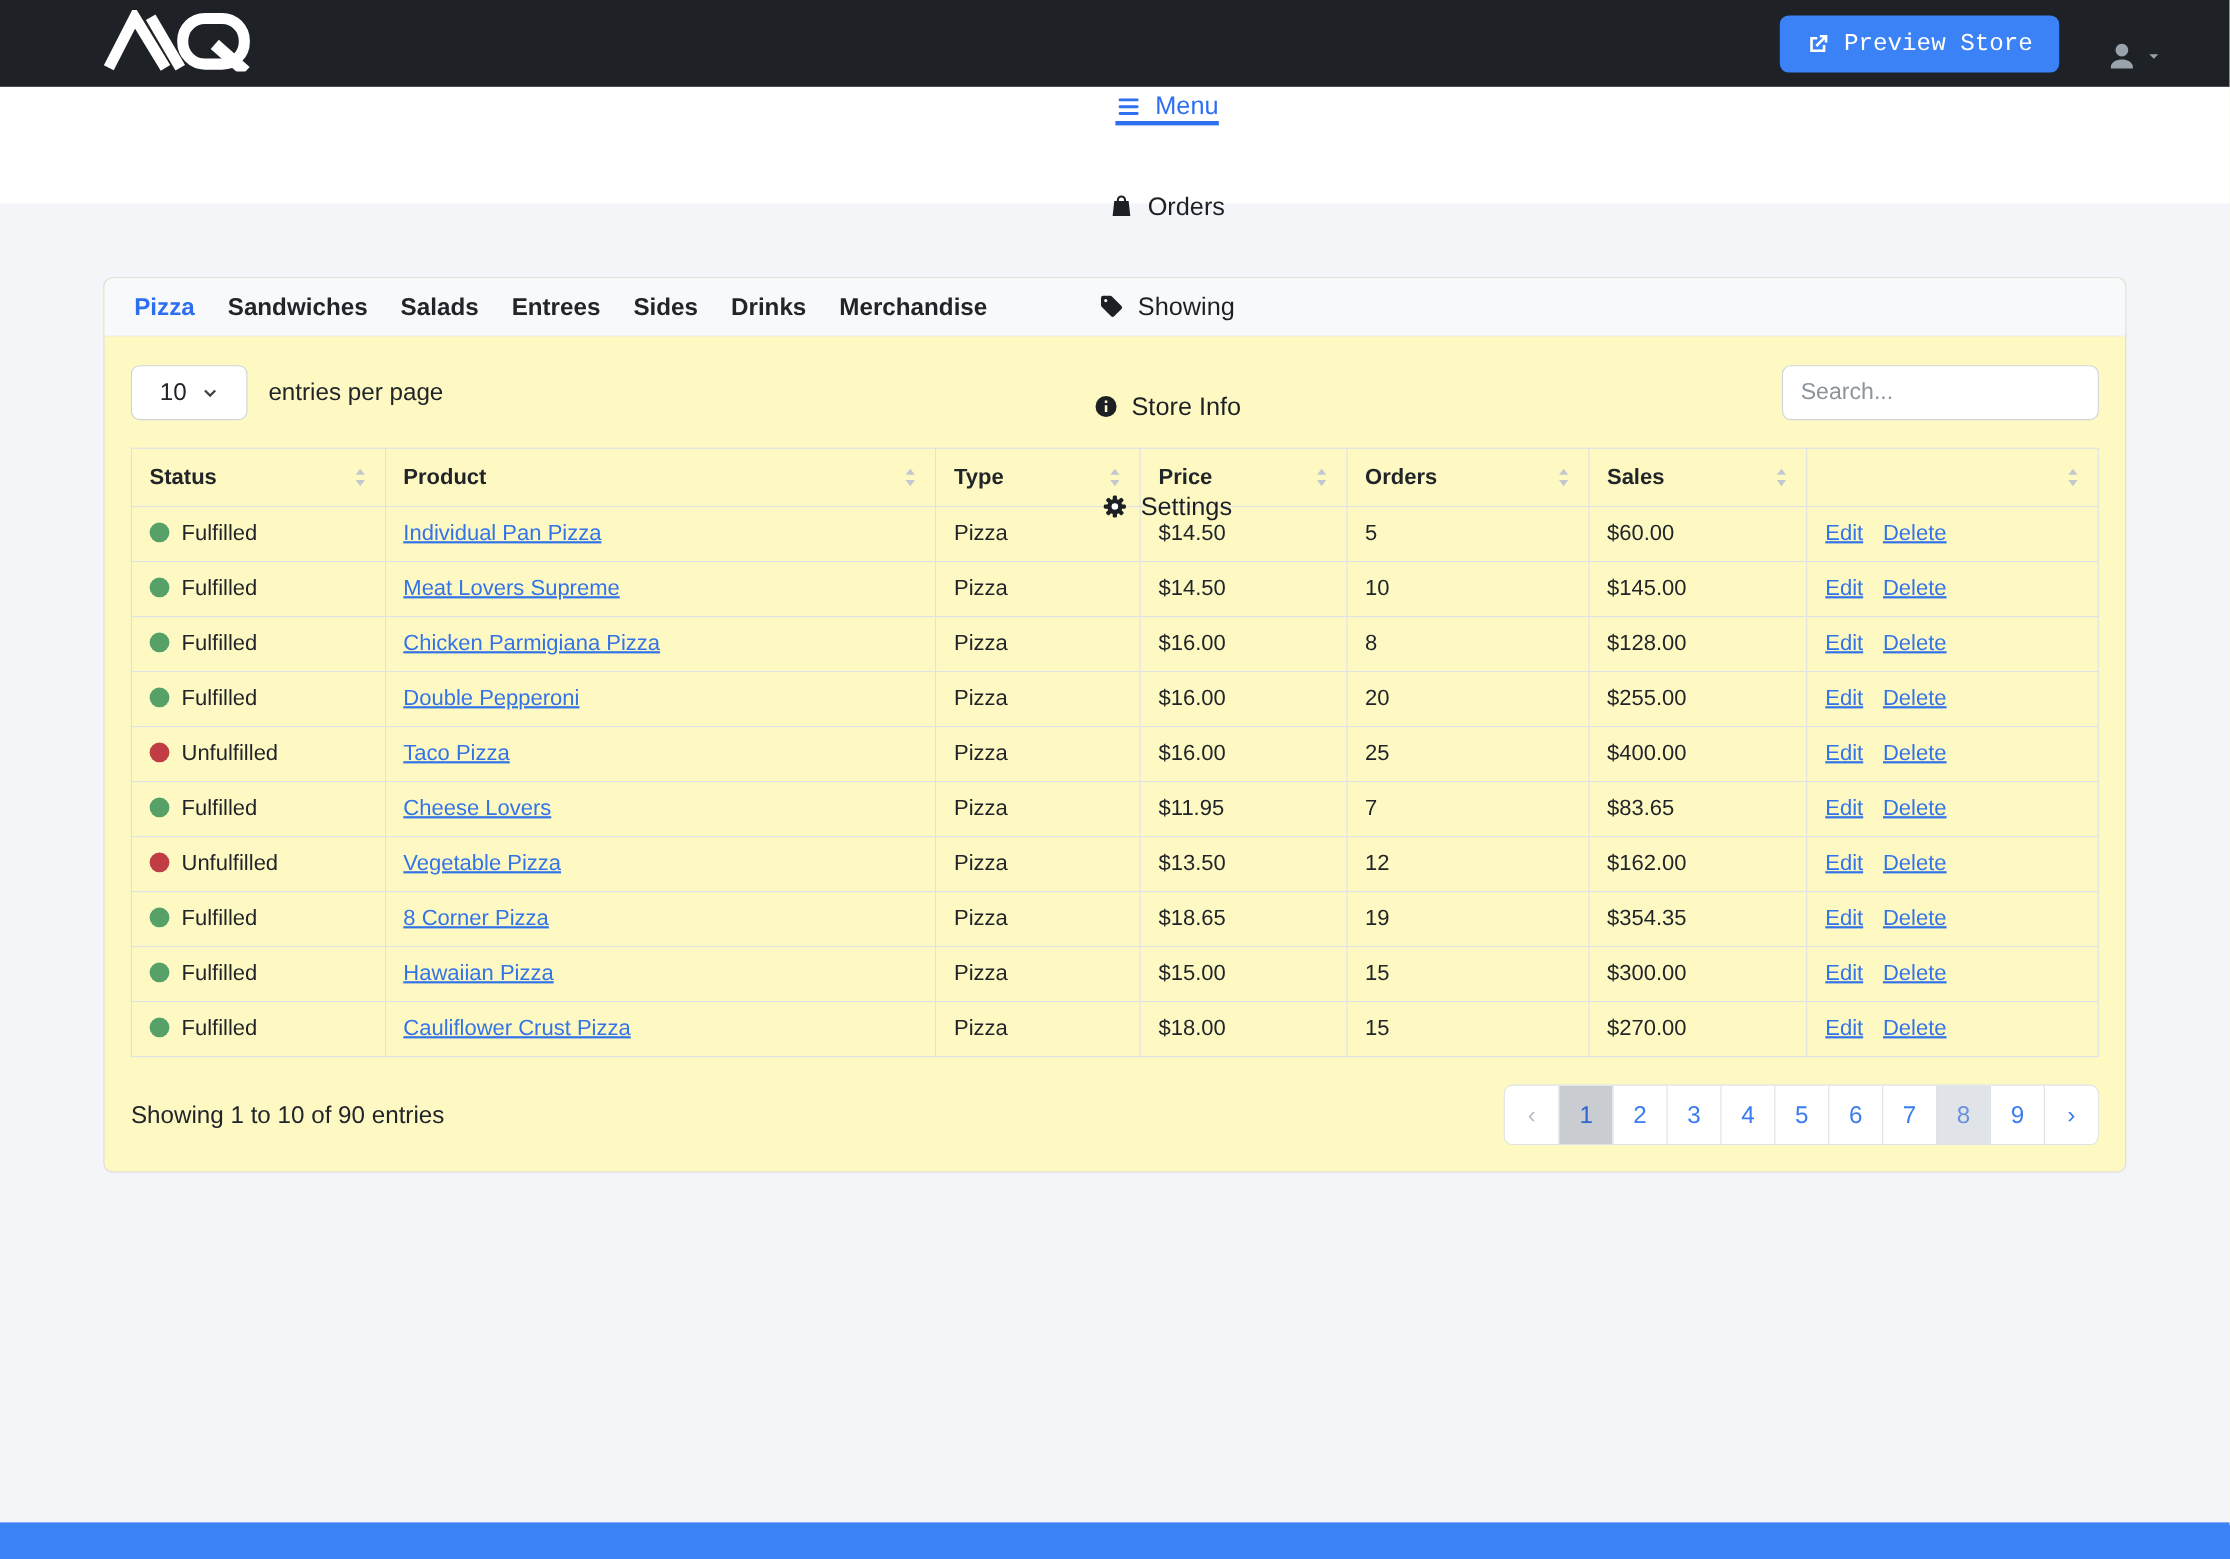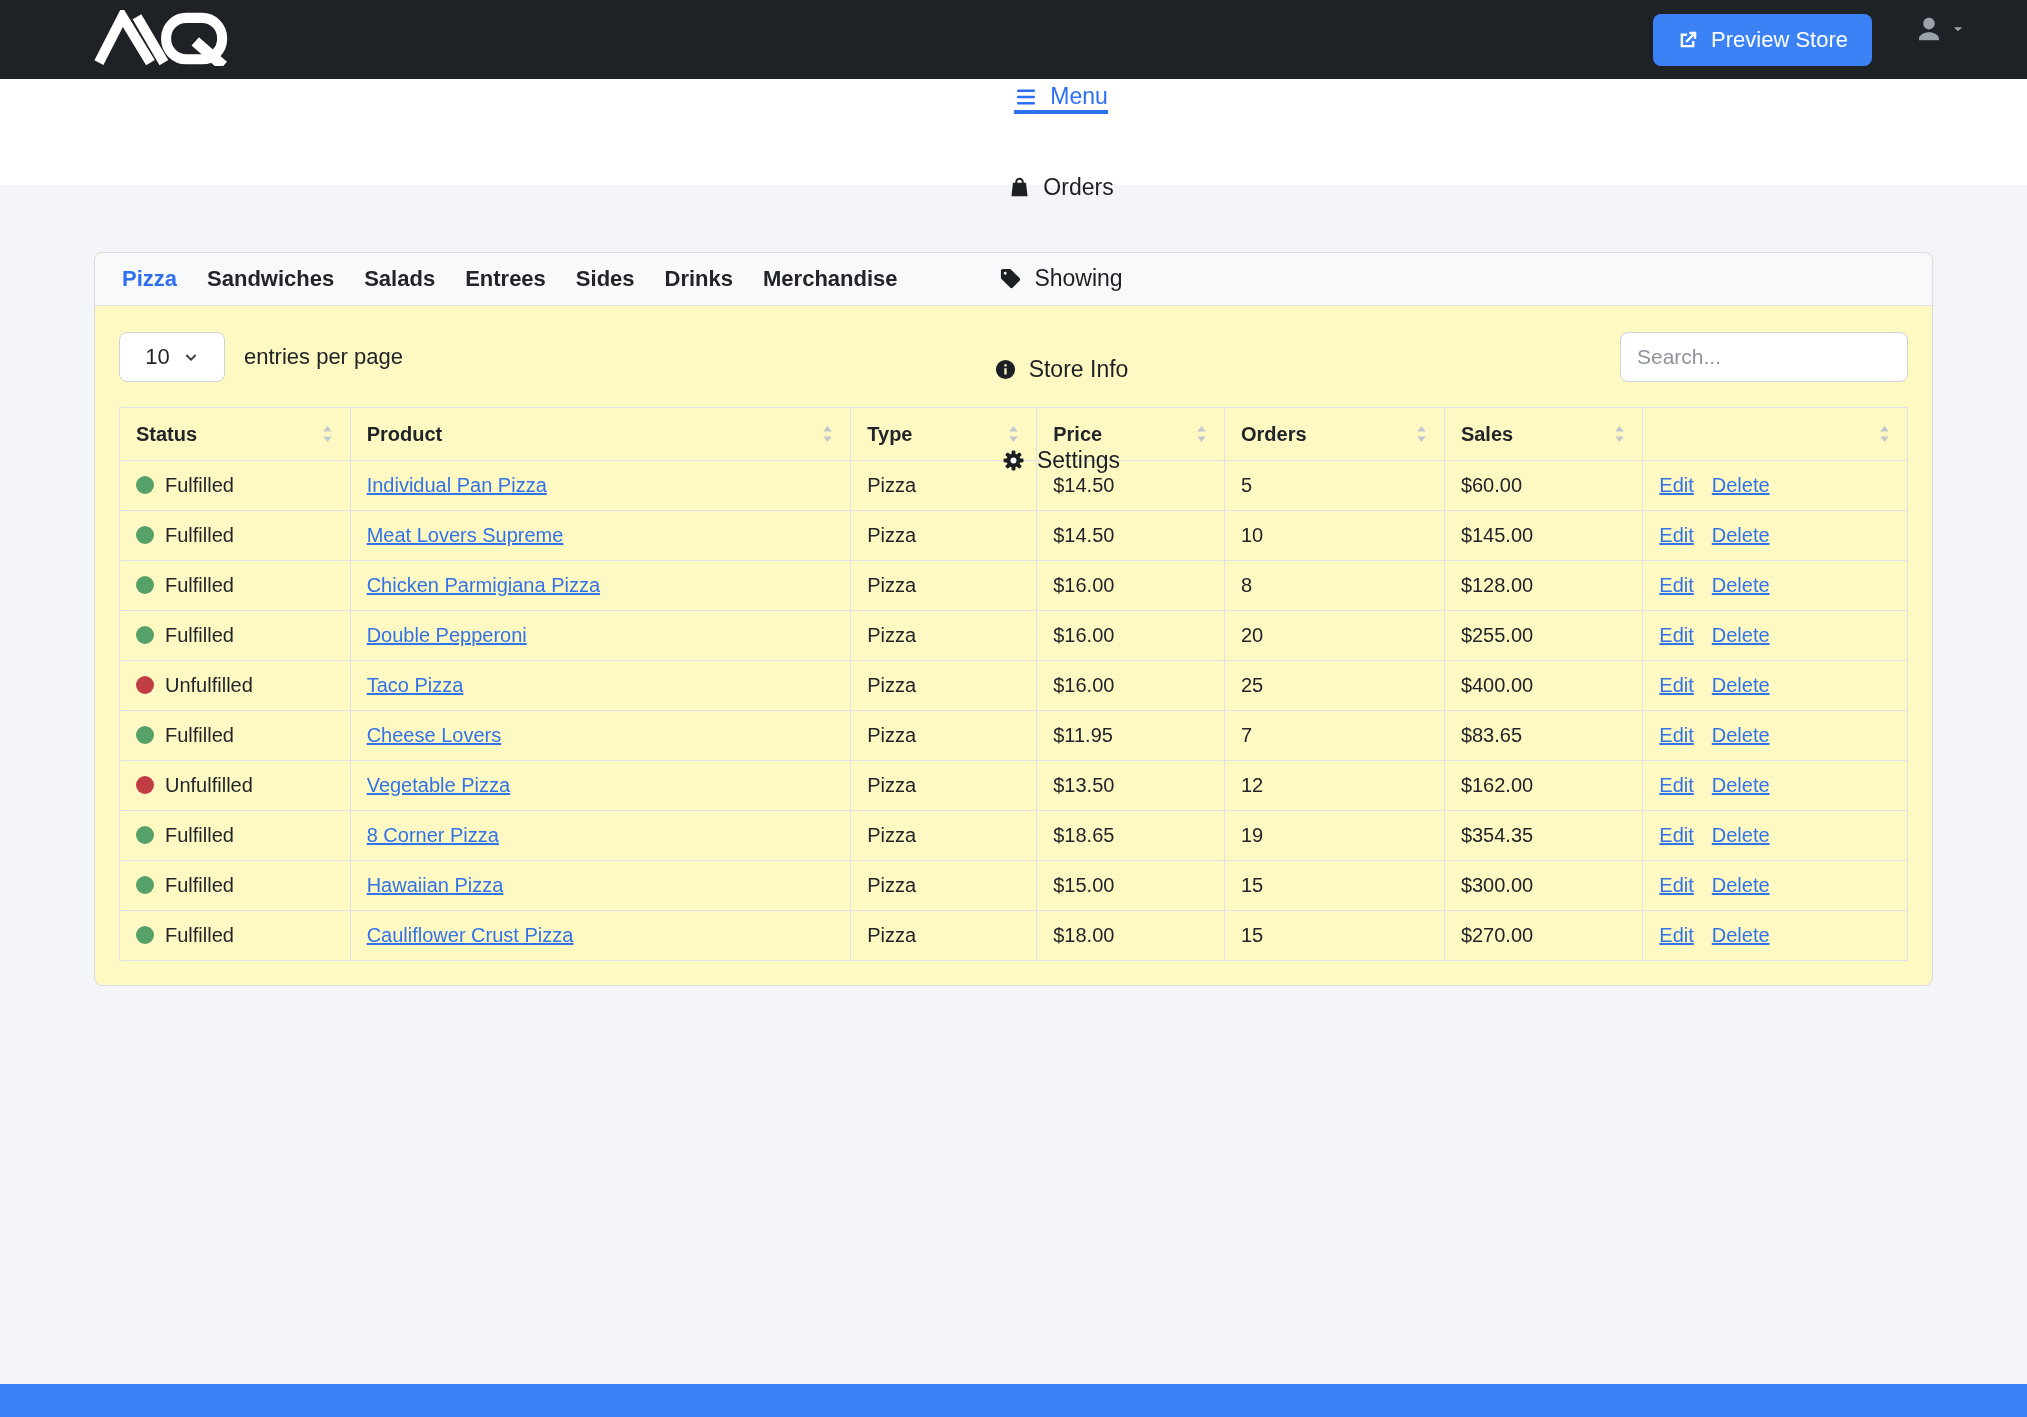--- a/index.html
+++ b/index.html
@@ -11,21 +11,21 @@
     position:relative;
     overflow:hidden;
   }
   
   .topbar {
     height:79px; background:#1e2227;
     display:flex; align-items:center; justify-content:space-between;
     padding:0 62px 0 90px;
   }
   .logo { display:flex; align-items:center; }
-  .topbar-right { display:flex; align-items:flex-start; gap:42px; }
+  .topbar-right { display:flex; align-items:flex-end; gap:42px;font-family:Liberation Mono, monospace; }
   .preview-btn {
     background:#3b82f6; color:#fff; border:none; border-radius:8px;
     height:52px; padding:0 24px; font-size:22px; font-family:inherit;
     display:flex; align-items:center; gap:12px; cursor:pointer;
   }
   .user-box { display:flex; align-items:center; gap:7px; color:#9aa3ab; cursor:pointer; }
   
   .mainnav {
     height:106px; background:#fff;
     display:flex; align-items:center; gap:56px; padding:0 0 0 95px;flex-direction:column;
@@ -392,17 +392,33 @@
               <td><span class="dot" style="background: rgb(85, 161, 104);"></span><span>Fulfilled</span></td>
               <td><a class="plink">Cauliflower Crust Pizza</a></td>
               <td>Pizza</td>
               <td>$18.00</td>
               <td>15</td>
               <td>$270.00</td>
               <td class="actions-cell"><a class="alink">Edit</a><a class="alink">Delete</a></td>
             </tr>
           </tbody>
       </table>
+      <div class="table-footer">
+        <div class="showing">Showing 1 to 10 of 90 entries</div>
+        <div class="pagination">
+            <a class="pg prev">‹</a>
+            <a class="pg active">1</a>
+            <a class="pg">2</a>
+            <a class="pg">3</a>
+            <a class="pg">4</a>
+            <a class="pg">5</a>
+            <a class="pg">6</a>
+            <a class="pg">7</a>
+            <a class="pg hovered">8</a>
+            <a class="pg">9</a>
+            <a class="pg next">›</a>
+          </div>
+      </div>
     </div>
   </section>
 </main>
 
 <div class="bottom-bar"></div>
 
 </body></html>

